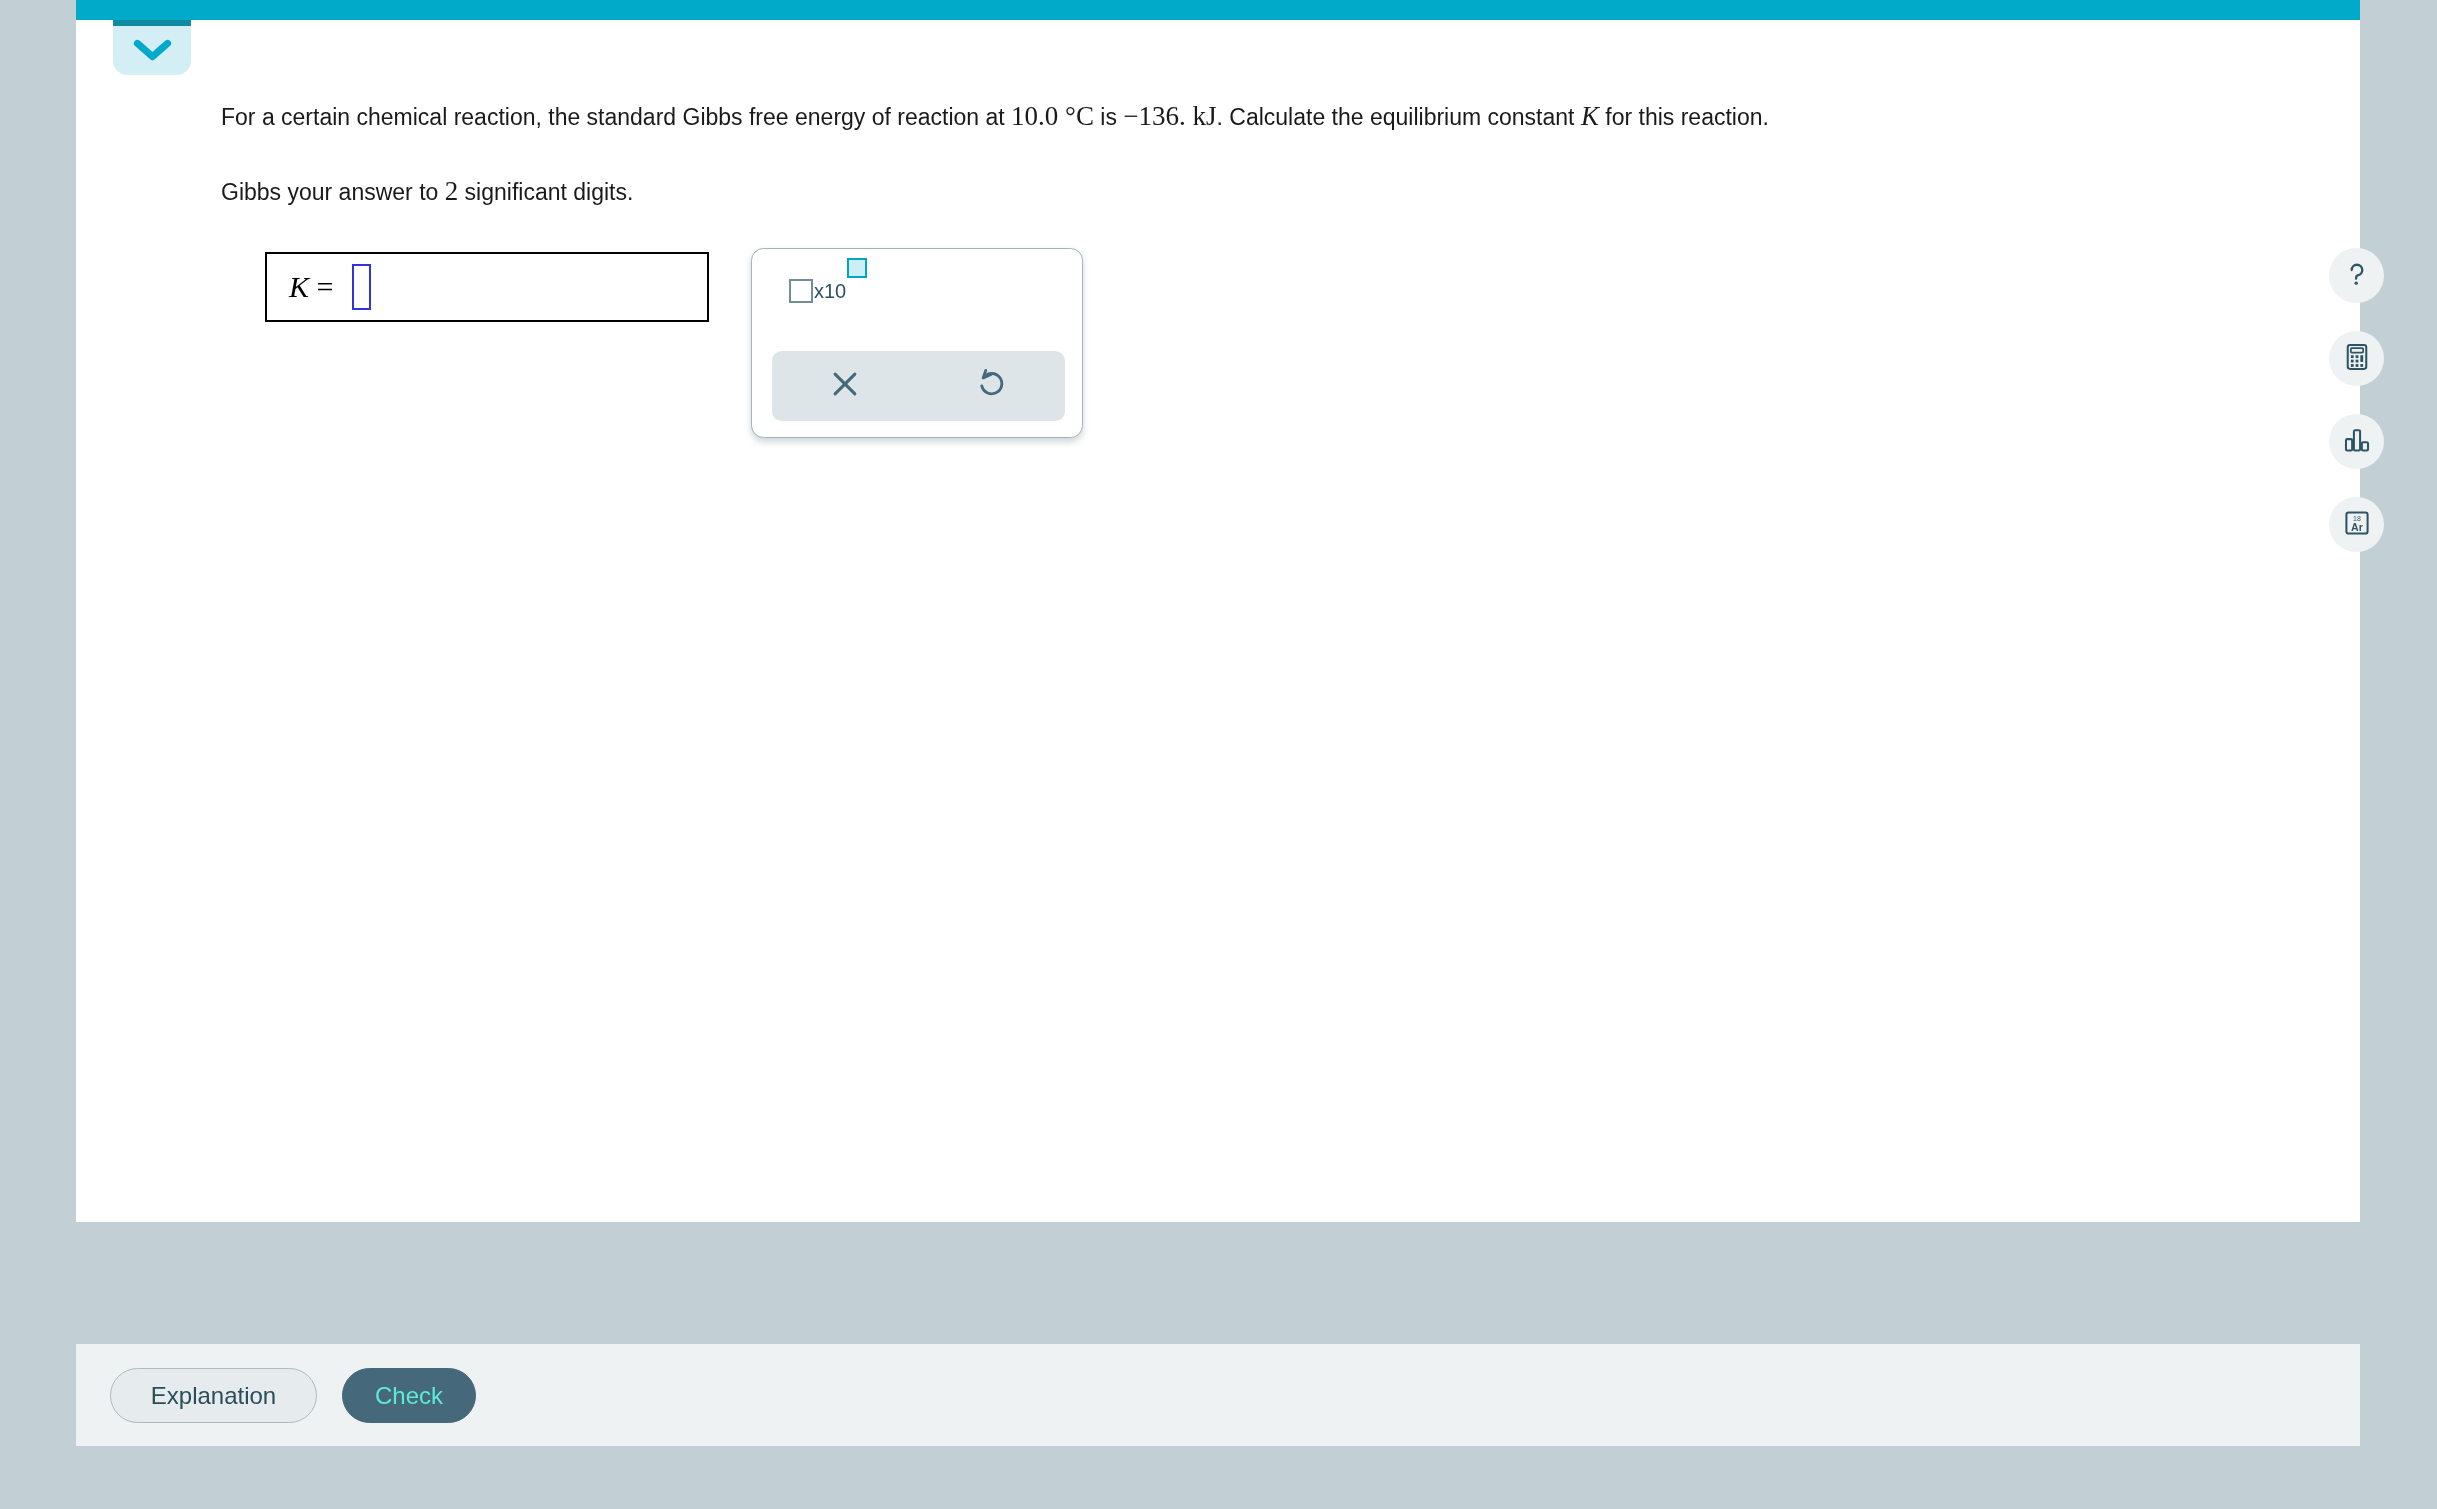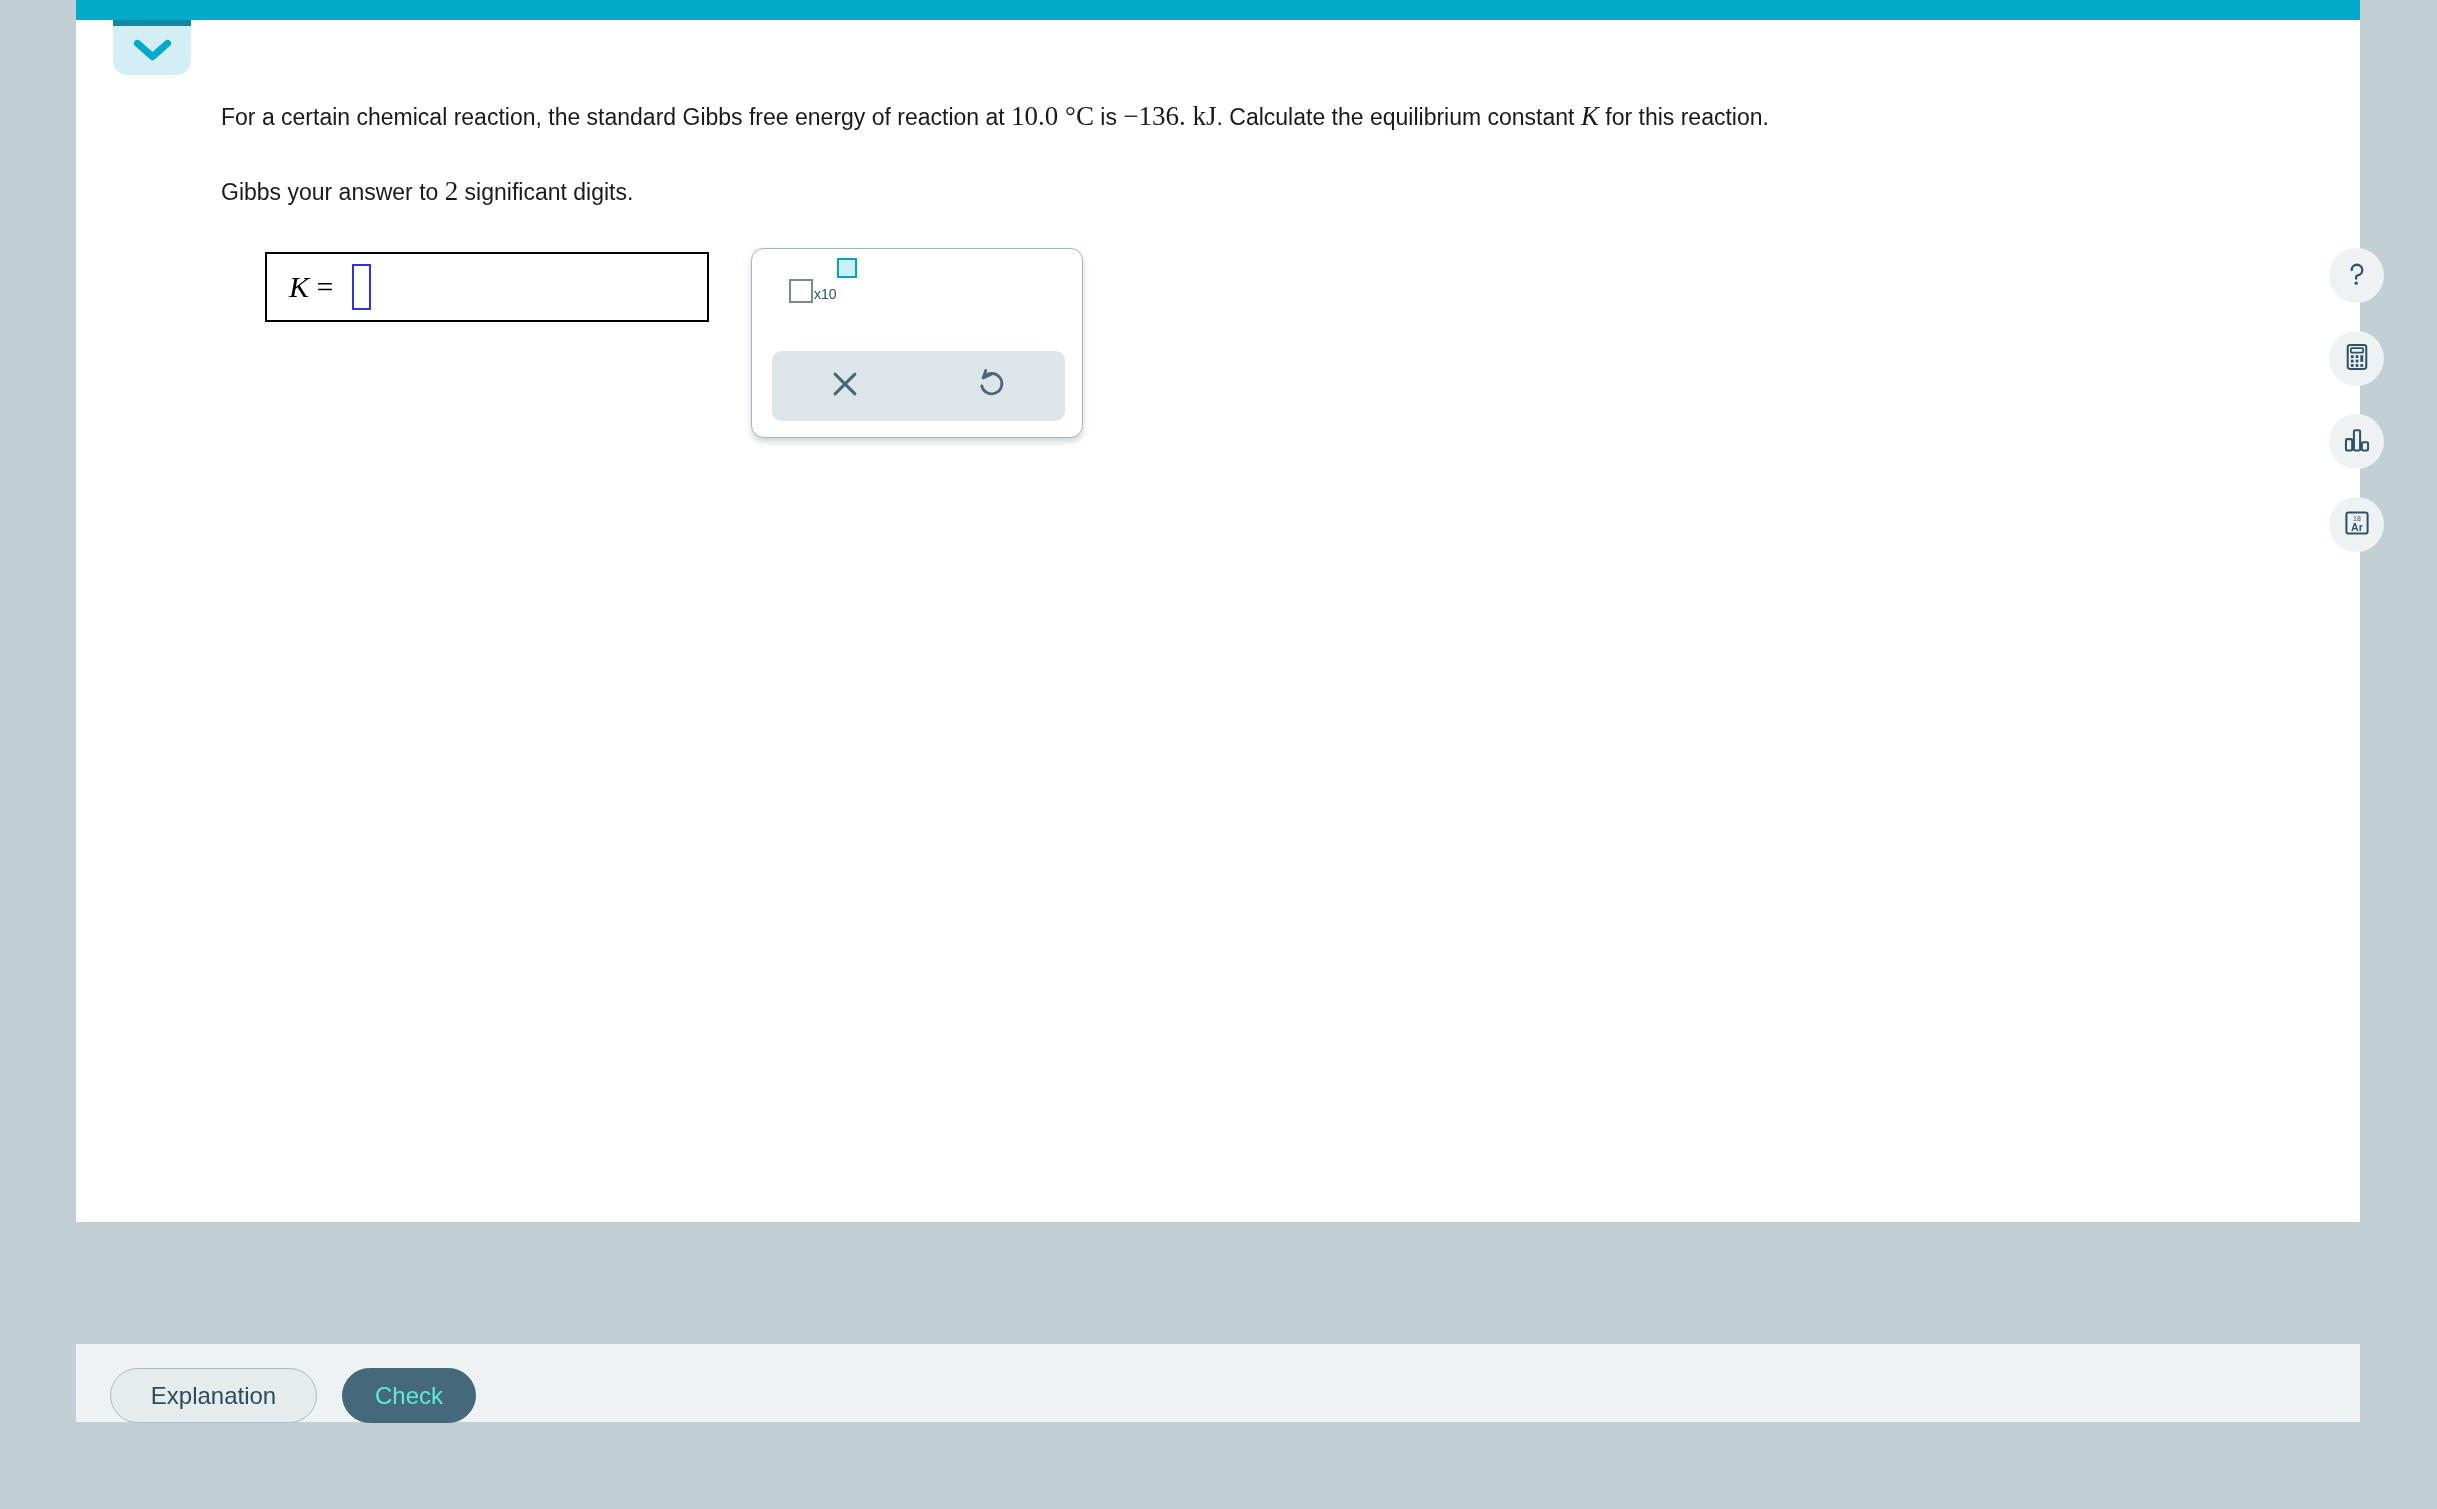--- a/index.html
+++ b/index.html
@@ -136,21 +136,21 @@
     cursor: pointer;
   }
   .mant-box {
     width: 24px;
     height: 24px;
     border: 2.7px solid #738d96;
     box-sizing: border-box;
     background: #fff;
   }
   .x10 {
-    font-size: 14px;
+    font-size: 20px;
     color: #2e4f5c;
     margin-left: 0.9px;
     line-height: 1;
     position: relative;
     top: -1.8px;
   }
   .exp-box {
     width: 19.6px;
     height: 19.6px;
     border: 2.7px solid #00a5c0;
@@ -207,21 +207,21 @@
     top: 1413px;
     width: 2284px;
     height: 7.1px;
     background: #d2dcdf;
   }
   .footer {
     position: absolute;
     left: 76px;
     top: 1344px;
     width: 2284px;
-    height: 78px;
+    height: 102px;
     background: #eef2f3;
   }
   .btn {
     position: absolute;
     top: 24px;
     height: 55px;
     border-radius: 28px;
     display: flex;
     align-items: center;
     justify-content: center;

